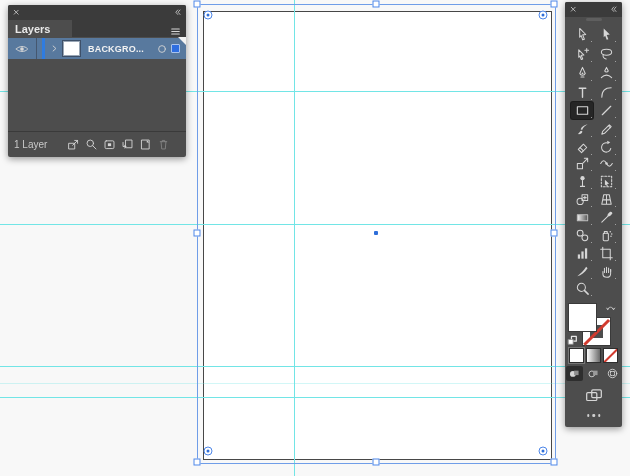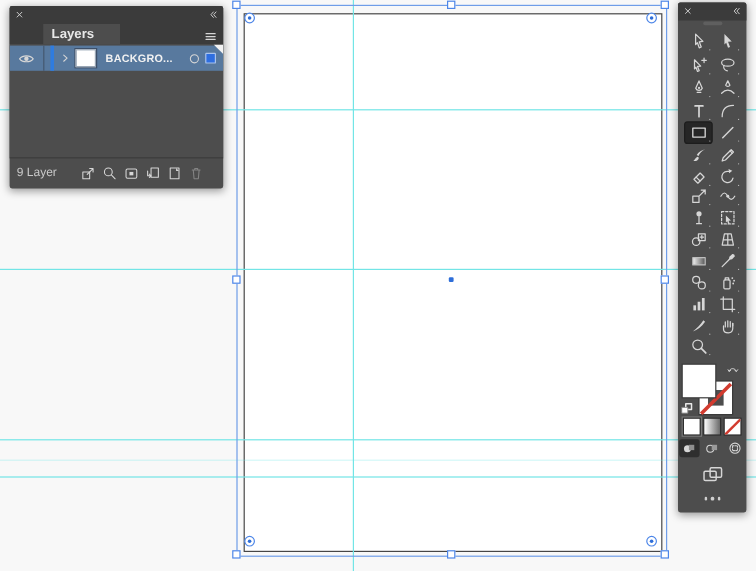--- a/index.html
+++ b/index.html
@@ -19,21 +19,21 @@
   .handle{position:absolute;width:5px;height:5px;background:#fff;border:1px solid #4d86e8;z-index:6;transform:translate(-50%,-50%);}
   .corner-widget{position:absolute;width:7px;height:7px;border:1px solid #4d86e8;border-radius:50%;background:#fff;z-index:6;transform:translate(-50%,-50%);}
   .corner-widget::after{content:"";position:absolute;left:2px;top:2px;width:3px;height:3px;border-radius:50%;background:#2e6ed9;}
   #center-pt{position:absolute;width:4px;height:4px;background:#2e6ed9;border-radius:1px;z-index:6;transform:translate(-50%,-50%);}
   
   .panel{position:absolute;background:var(--panel);box-shadow:0 2px 7px rgba(0,0,0,.4);z-index:10;border-radius:2px;}
   .p-titlebar{height:15px;background:var(--panel-dark);display:flex;align-items:center;justify-content:space-between;padding:0 4px;border-radius:2px 2px 0 0;}
   .p-titlebar span{display:flex;align-items:center;cursor:pointer;}
   
   #layers-panel{left:8px;top:5px;width:178px;height:152px;}
-  .tabrow{height:17px;background:var(--panel-dark);display:flex;align-items:center;position:relative;padding-left:28px;}
+  .tabrow{height:17px;background:var(--panel-dark);display:flex;align-items:center;position:relative;}
   .tab{height:17px;background:var(--panel);display:flex;align-items:center;padding:0 9px 0 7px;min-width:48px;}
   .tab span{font-size:11px;font-weight:bold;color:#e8e8e8;}
   .tab-menu{position:absolute;right:5px;top:3px;cursor:pointer;}
   .llist{position:relative;height:94px;background:var(--panel);overflow:hidden;}
   .notch{position:absolute;top:0;right:0;width:0;height:0;border-top:8px solid #f2f2f2;border-left:8px solid transparent;}
   .lrow{position:absolute;top:1px;left:0;width:100%;height:21px;background:var(--row-blue);display:flex;align-items:center;cursor:pointer;}
   .eye-cell{width:28px;display:flex;justify-content:center;}
   .row-div{width:1px;height:21px;background:#45576f;}
   .row-accent{width:3px;height:21px;background:var(--accent);margin-left:5px;}
   .chev{margin-left:5px;display:flex;}
@@ -145,21 +145,21 @@
         <span class="target">
             <svg width="10" height="10" viewBox="0 0 16 16" fill="none" stroke="var(--icon)" stroke-width="1.4" stroke-linecap="round" stroke-linejoin="round">
               <circle cx="8" cy="8" r="5.4"></circle>
             </svg>
           </span>
         <span class="selsq"></span>
       </div>
       <span class="notch"></span>
     </div>
     <div class="bbar">
-      <span class="bcount">9 Layer</span>
+      <span class="bcount">1 Layer</span>
       <span class="bicons" id="layers-bicons">
           <span>
             <svg width="13" height="13" viewBox="0 0 16 16" fill="none" stroke="var(--icon)" stroke-width="1.1" stroke-linecap="round" stroke-linejoin="round">
               <rect x="2.5" y="6.5" width="7" height="7"></rect>
               <path d="M7 9 L13 3 M9.5 3 H13 V6.5"></path>
             </svg>
           </span>
           <span>
             <svg width="13" height="13" viewBox="0 0 16 16" fill="none" stroke="var(--icon)" stroke-width="1.1" stroke-linecap="round" stroke-linejoin="round">
               <circle cx="6.5" cy="6.5" r="4"></circle>

